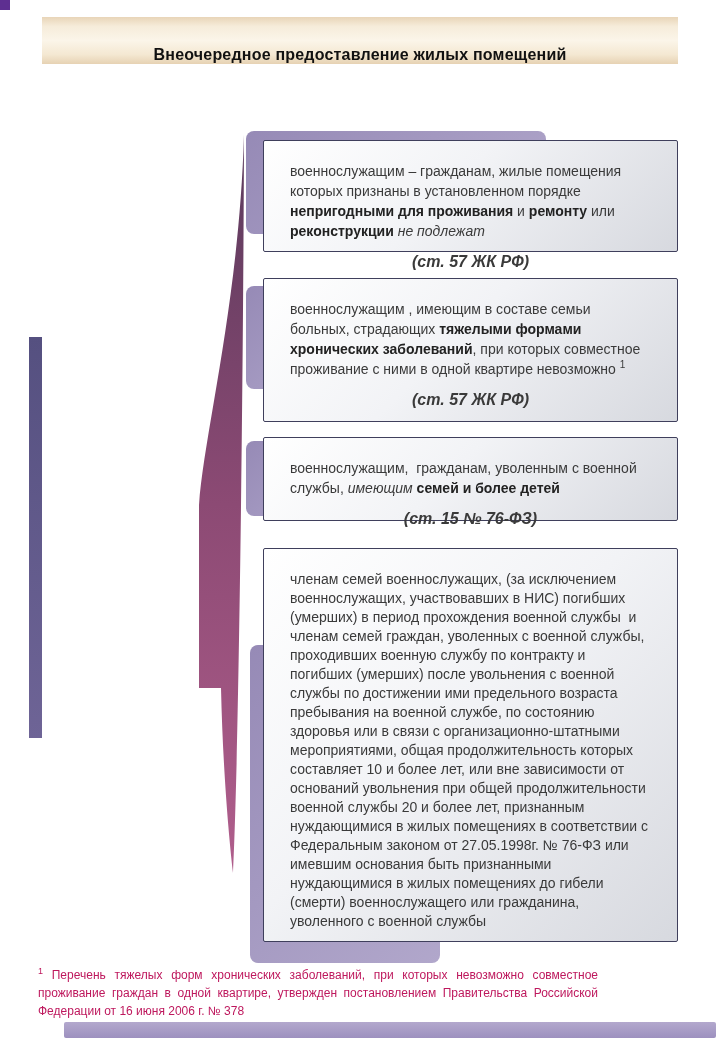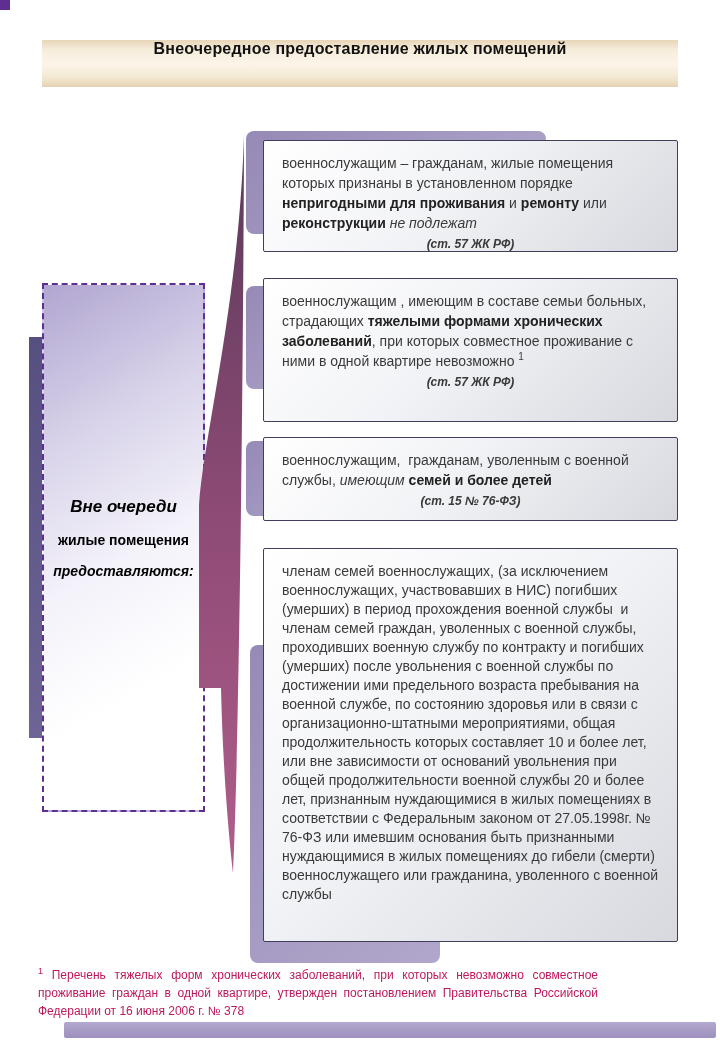--- a/index.html
+++ b/index.html
@@ -2,23 +2,23 @@
 <html lang="ru" style="--accent-purple: #5e2f91; --panel-shadow: #5d5488; --tab-lavender: #968ab6; --shape-gradient-top: #5a3a5c; --shape-gradient-bottom: #b05e8c; --title-bar-beige: #f1e3c9; --box-border: #3f3f5c; --text-dark: #3a3a3a;"><head>
 <meta charset="utf-8">
 <style>
   html,body{margin:0;padding:0;background:#fff;}
   .slide{
     position:relative;width:720px;height:1040px;background:#fff;overflow:hidden;
     font-family:"Liberation Sans","DejaVu Sans",sans-serif;color:var(--text-dark,#3a3a3a);
   }
   .corner{position:absolute;left:0;top:0;width:10px;height:10px;background:var(--accent-purple,#503a60);}
   .title-bar{
-    position:absolute;left:42px;top:40px;width:636px;height:47px;
+    position:absolute;left:42px;top:17px;width:636px;height:47px;
     background:linear-gradient(180deg,#e8d5b8 0%,#f6ecda 20%,#fbf5e9 50%,#f4e8d2 80%,#e6d2b3 100%);
-    display:flex;align-items:flex-start;justify-content:center;
+    display:flex;align-items:flex-end;justify-content:center;
   }
   .title-bar h1{margin:0;font-size:16px;font-weight:bold;color:#111;letter-spacing:.2px;}
   
   .lp-shadow{
     position:absolute;left:29px;top:337px;width:13px;height:401px;z-index:1;
     background:linear-gradient(180deg,#555080 0%,#6e6496 100%);
   }
   .left-panel{
     position:absolute;left:42px;top:283px;width:163px;height:529px;z-index:2;box-sizing:border-box;
     border:2px dashed var(--accent-purple,#5e2f91);
@@ -44,26 +44,26 @@
   .tbox{
     position:absolute;left:263px;width:415px;box-sizing:border-box;z-index:5;
     border:1.4px solid var(--box-border,#3f3f5c);border-radius:2px;
     background:linear-gradient(135deg,#ffffff 0%,#f2f3f6 45%,#d7d9df 100%);
     padding:8px 14px 4px 14px;
   }
   .box1{top:140px;height:112px;}
   .box2{top:278px;height:144px;}
   .box3{top:437px;height:84px;}
   .box4{top:548px;height:394px;padding-top:9px;}
-  .btext{margin:4px;font-size:14px;line-height:20px;white-space:pre-wrap;}
+  .btext{margin:12px;font-size:14px;line-height:20px;white-space:pre-wrap;}
   .box4 .btext{line-height:19px;}
   .btext .b{font-weight:bold;color:#222;}
   .btext .i{font-style:italic;}
   .btext sup{font-size:10px;line-height:0;}
-  .cite{margin:3px 0 0 0;font-size:12px;font-weight:bold;font-style:italic;text-align:center;color:#3a3a3a;}
+  .cite{margin:3px 0 0 0;font-size:16px;font-weight:bold;font-style:italic;text-align:center;color:#3a3a3a;}
   
   .footnote{
     position:absolute;left:38px;top:962px;width:560px;z-index:6;
     font-size:12px;line-height:18px;text-align:justify;color:#be185d;
   }
   .footnote sup{font-size:9px;}
   
   .footer-bar{
     position:absolute;left:64px;top:1022px;width:652px;height:16px;z-index:1;border-radius:2px;
     background:linear-gradient(180deg,#b3a8cd 0%,#9d90bf 100%);
@@ -86,25 +86,20 @@
     <defs>
       <linearGradient id="crescentGrad" x1="0" y1="0" x2="0" y2="1">
         <stop offset="0%" stop-color="#5a3a5c"></stop>
         <stop offset="50%" stop-color="#8c4a74"></stop>
         <stop offset="100%" stop-color="#b05e8c"></stop>
       </linearGradient>
     </defs>
     <path d="M54,2 C49,170 14,300 9,372 L9,555 L31,555 C33,640 39,705 43,740 C48,645 53,300 54,2 Z" fill="url(#crescentGrad)"></path>
   </svg>
 
-  <aside class="left-panel">
-    <p class="lp1">Вне очереди</p>
-    <p class="lp2">жилые помещения</p>
-    <p class="lp3">предоставляются:</p>
-  </aside>
 
   <div class="tab tab1"></div>
   <section class="tbox box1">
     <p class="btext"><span>военнослужащим – гражданам, жилые помещения которых признаны в установленном порядке </span><span class="b">непригодными для проживания</span><span> и </span><span class="b">ремонту</span><span> или </span><span class="b">реконструкции</span><span> </span><span class="i">не подлежат</span></p>
     <p class="cite">(ст. 57 ЖК РФ)</p>
   </section>
 
   <div class="tab tab2"></div>
   <section class="tbox box2">
     <p class="btext"><span>военнослужащим , имеющим в составе семьи больных, страдающих </span><span class="b">тяжелыми формами хронических заболеваний</span><span>, при которых совместное проживание с ними в одной квартире невозможно </span><sup>1</sup></p>

